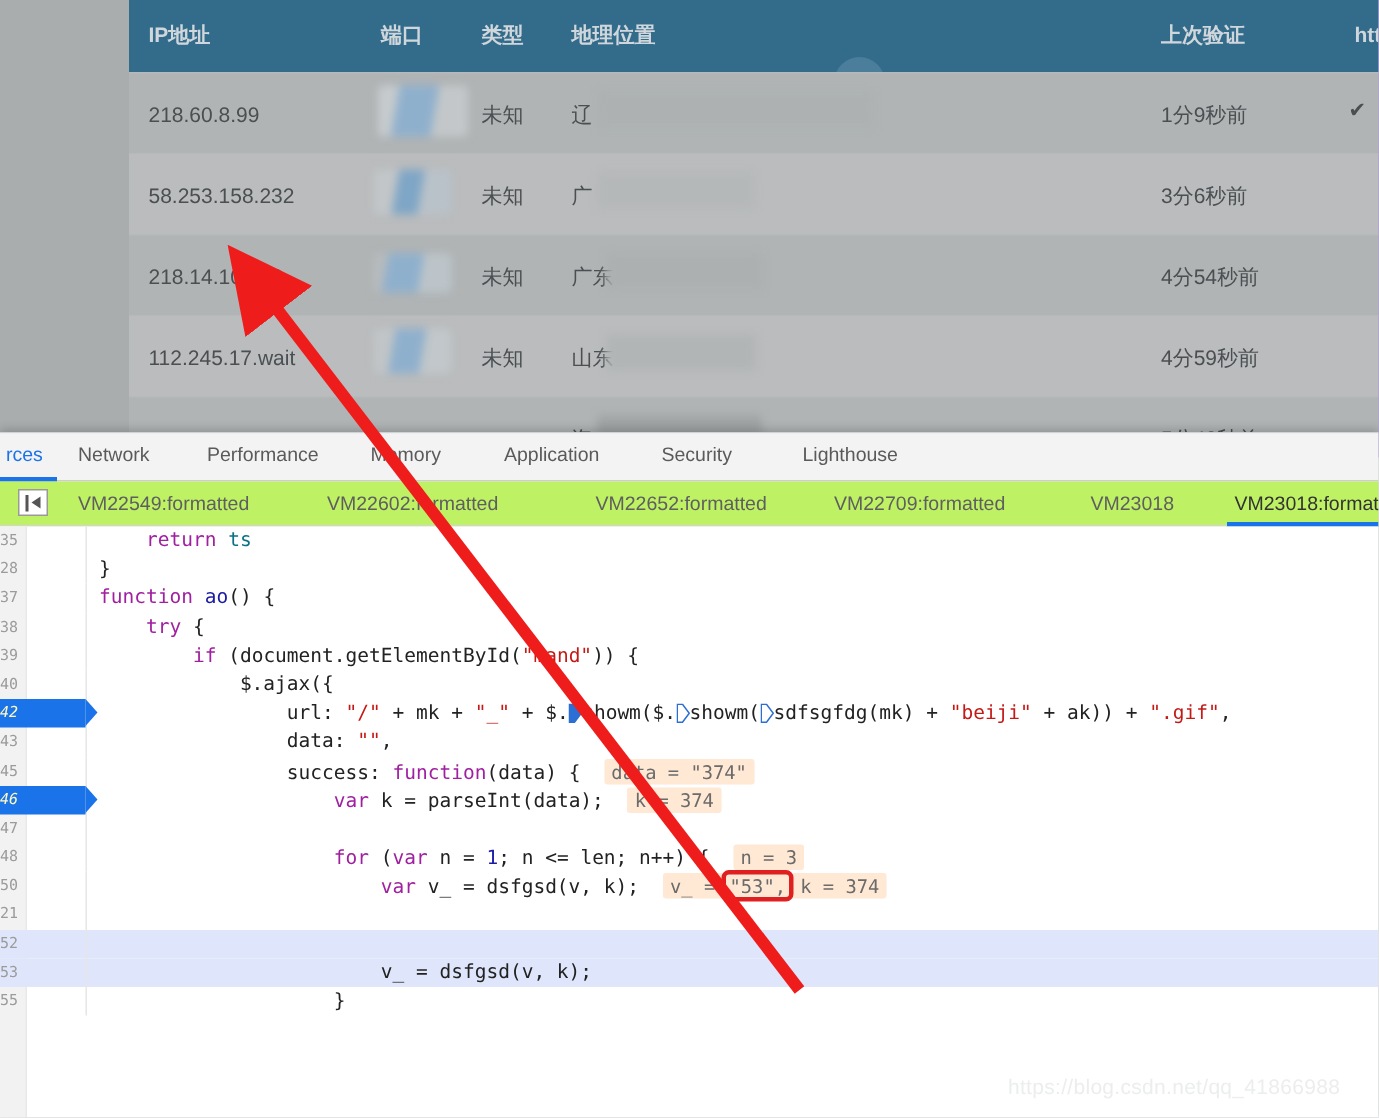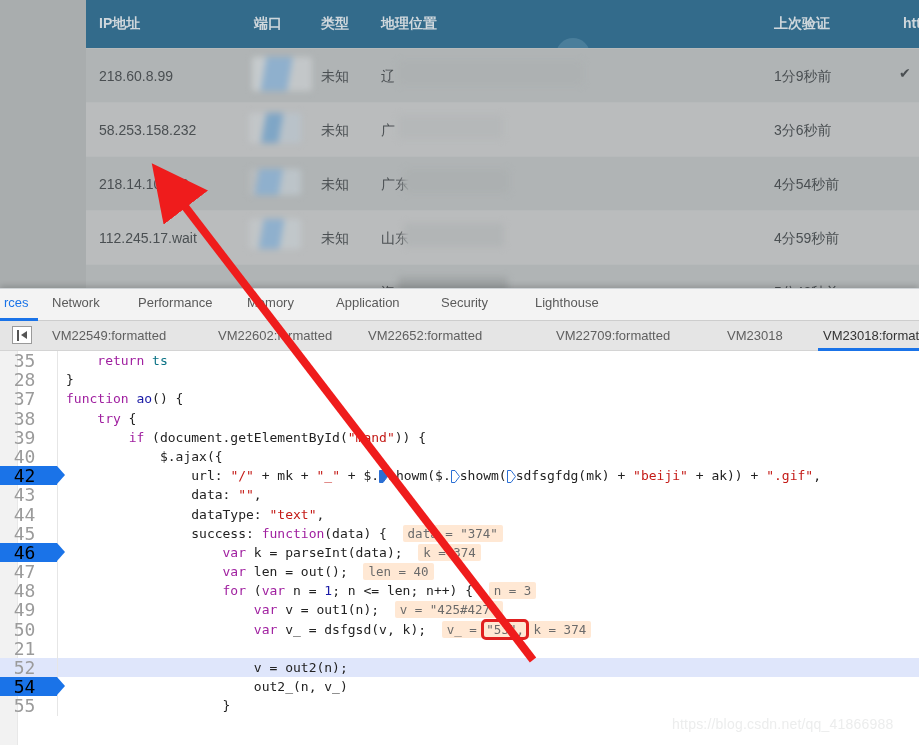--- a/index.html
+++ b/index.html
@@ -58,21 +58,21 @@
   }
   .dt-tab{
     position:absolute; top:6px; font-size:13px; color:#5a5a5a; white-space:nowrap;
   }
   .dt-tab.sel{ color:#1a73e8; }
   .dt-tab-underline{
     position:absolute; top:29px; height:3px; background:#1a73e8;
   }
 
   .dt-subbar{
-    position:relative; height:30px; background:#e5e5e5;
+    position:relative; height:30px; background:#bef264;
     border-bottom:1px solid #d4d4d4;
   }
   .navbtn{
     position:absolute; left:12px; top:5px; width:20px; height:18px;
     border:1px solid #9a9a9a; background:#fff;
     display:flex; align-items:center; justify-content:center;
   }
   .navbtn .bar{ width:2px; height:11px; background:#555; margin-right:2px;}
   .navbtn .tri{
     width:0;height:0;border-top:4px solid transparent;border-bottom:4px solid transparent;
@@ -96,28 +96,28 @@
   .gutterbg{
     position:absolute; left:0; top:0; width:18px; height:100%;
     background:#f2f2f2; border-right:1px solid #e8e8e8;
   }
   .codeline{
     position:relative; height:19.2px; white-space:pre;
   }
   .codeline.exec{ background:#dfe6fb; }
   .ln{
     position:absolute; left:0; top:0; width:57px; height:19.2px; line-height:19.2px;
-    text-align:center; padding-right:8px; color:#9b9b9b; font-size:18px;
+    text-align:left; padding-right:8px; color:#9b9b9b; font-size:10px;
     background:transparent;
   }
   .gutline{
     position:absolute; left:57px; top:0; width:1px; height:19.2px; background:#e6e6e6;
   }
   .bp .ln{
-    color:#000000; background:#1a73e8; z-index:2;
+    color:#fef9c3; background:#1a73e8; z-index:2;font-style:italic;
   }
   .bp .bparrow{
     position:absolute; left:57px; top:0; width:0;height:0; z-index:2;
     border-top:9.6px solid transparent; border-bottom:9.6px solid transparent;
     border-left:8px solid #1a73e8;
   }
   .src{
     position:absolute; left:66px; top:0; height:19.2px; line-height:19.2px;
     color:#222;
   }
@@ -229,21 +229,21 @@
     <div class="dt-tab-underline" style="left:0px;width:38px"></div>
   </div>
 
   <div class="dt-subbar">
     <div class="navbtn">
       <span class="bar"></span>
         <span class="tri"></span>
     </div>
     <div class="vmtab" style="left:52px">VM22549:formatted</div>
     <div class="vmtab" style="left:218px">VM22602:formatted</div>
-    <div class="vmtab" style="left:368px">VM22652:formatted</div>
+    <div class="vmtab" style="left:397px">VM22652:formatted</div>
     <div class="vmtab" style="left:556px">VM22709:formatted</div>
     <div class="vmtab" style="left:727px">VM23018</div>
     <div class="vmtab sel" style="left:823px">VM23018:formatted</div>
     <div class="vmtab-underline" style="left:818px;width:101px"></div>
   </div>
 
   <div id="editor">
     <div class="gutterbg"></div>
     <div id="code-lines">
         <div class="codeline"><span class="ln">35</span><span class="gutline"></span><span class="src">    <span class="kw">return</span> <span class="cyan">ts</span></span></div>
@@ -253,30 +253,28 @@
         <div class="codeline"><span class="ln">39</span><span class="gutline"></span><span class="src">        <span class="kw">if</span> (document.getElementById(<span class="str">"mand"</span>)) {</span></div>
         <div class="codeline"><span class="ln">40</span><span class="gutline"></span><span class="src">            $.ajax({</span></div>
         <div class="codeline bp"><span class="ln">42</span><span class="bparrow"></span><span class="gutline"></span><span class="src">                url: <span class="str">"/"</span> + mk + <span class="str">"_"</span> + $.<span class="dmark"><svg width="9" height="13" viewBox="0 0 9 13">
                 <path d="M0.5 0.5 H4 L8.5 6.5 L4 12.5 H0.5 Z" fill="#2b6fd4" stroke="#2b6fd4"></path>
               </svg></span>showm($.<span class="dmark"><svg width="9" height="13" viewBox="0 0 9 13">
                 <path d="M0.5 0.5 H4 L8.5 6.5 L4 12.5 H0.5 Z" fill="none" stroke="#2b6fd4"></path>
               </svg></span>showm(<span class="dmark"><svg width="9" height="13" viewBox="0 0 9 13">
                 <path d="M0.5 0.5 H4 L8.5 6.5 L4 12.5 H0.5 Z" fill="none" stroke="#2b6fd4"></path>
               </svg></span>sdfsgfdg(mk) + <span class="str">"beiji"</span> + ak)) + <span class="str">".gif"</span>,</span></div>
         <div class="codeline"><span class="ln">43</span><span class="gutline"></span><span class="src">                data: <span class="str">""</span>,</span></div>
-        <div class="codeline"><span class="ln">44</span><span class="gutline"></span><span class="src">                dataType: <span class="str">"text"</span>,</span></div>
         <div class="codeline"><span class="ln">45</span><span class="gutline"></span><span class="src">                success: <span class="kw">function</span>(data) {  <span class="hint">data = "374"</span></span></div>
         <div class="codeline bp"><span class="ln">46</span><span class="bparrow"></span><span class="gutline"></span><span class="src">                    <span class="kw">var</span> k = parseInt(data);  <span class="hint">k = 374</span></span></div>
-        <div class="codeline"><span class="ln">47</span><span class="gutline"></span><span class="src">                    <span class="kw">var</span> len = out();  <span class="hint">len = 40</span></span></div>
+        <div class="codeline"><span class="ln">47</span><span class="gutline"></span></div>
         <div class="codeline"><span class="ln">48</span><span class="gutline"></span><span class="src">                    <span class="kw">for</span> (<span class="kw">var</span> n = <span class="num">1</span>; n &lt;= len; n++) {  <span class="hint">n = 3</span></span></div>
-        <div class="codeline"><span class="ln">49</span><span class="gutline"></span><span class="src">                        <span class="kw">var</span> v = out1(n);  <span class="hint">v = "425#427"</span></span></div>
         <div class="codeline"><span class="ln">50</span><span class="gutline"></span><span class="src">                        <span class="kw">var</span> v_ = dsfgsd(v, k);  <span class="hint">v_ = <span class="redbox">"53",</span> k = 374</span></span></div>
         <div class="codeline"><span class="ln">21</span><span class="gutline"></span></div>
-        <div class="codeline exec"><span class="ln">52</span><span class="gutline"></span><span class="src">                        v = out2(n);</span></div>
-        <div class="codeline bp"><span class="ln">54</span><span class="bparrow"></span><span class="gutline"></span><span class="src">                        out2_(n, v_)</span></div>
+        <div class="codeline exec"><span class="ln">52</span><span class="gutline"></span></div>
+        <div class="codeline exec"><span class="ln">53</span><span class="gutline"></span><span class="src">                        v_ = dsfgsd(v, k);</span></div>
         <div class="codeline"><span class="ln">55</span><span class="gutline"></span><span class="src">                    }</span></div>
       </div>
   </div>
 </div>
 
 <svg id="arrow" viewBox="0 0 919 745">
   <defs>
     <marker id="ah" markerWidth="7" markerHeight="7" refX="1.2" refY="3.5" orient="auto">
       <polygon points="0,0 7,3.5 0,7" fill="#ef1c1c"></polygon>
     </marker>

